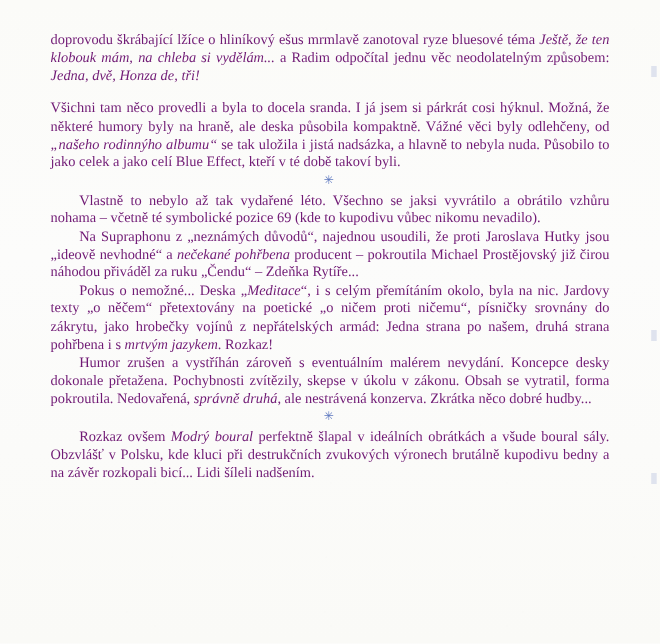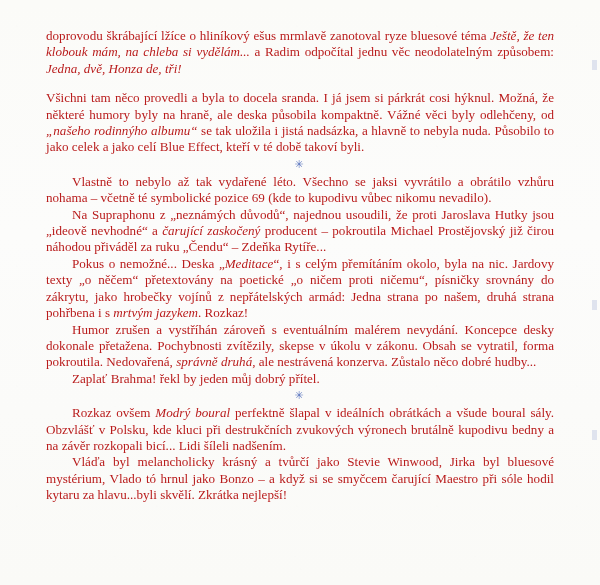--- a/index.html
+++ b/index.html
@@ -33,21 +33,21 @@
   .content {
     position: relative;
     z-index: 2;
   }
   p {
     margin: 0;
     font-size: 13.1px;
     line-height: 16.4px;
     text-align: justify;
     text-justify: inter-word;
-    color: #b91c1c;
+    color: #701a75;
     hyphens: manual;
   }
   p.indent {
     text-indent: 26px;
   }
   .block {
     margin-bottom: 0;
   }
   .gap-sm { height: 13px; }
   i, .it {
@@ -104,26 +104,24 @@
     <p class="block"><span>doprovodu škrábající lžíce o hliníkový ešus mrmlavě zanotoval ryze bluesové téma </span><span class="it">Ještě, že ten klobouk mám, na chleba si vydělám...</span><span> a Radim odpočítal jednu věc neodolatelným způsobem: </span><span class="it">Jedna, dvě, Honza de, tři!</span></p>
     <div class="gap-sm"></div>
 
     <p class="block"><span>Všichni tam něco provedli a byla to docela sranda. I já jsem si párkrát cosi hýknul. Možná, že některé humory byly na hraně, ale deska působila kompaktně. Vážné věci byly odlehčeny, od </span><span class="it">„našeho rodinnýho albumu“</span><span> se tak uložila i jistá nadsázka, a hlavně to nebyla nuda. Působilo to jako celek a jako celí Blue Effect, kteří v té době takoví byli.</span></p>
 
     <div class="sep">
       <span>✳</span>
     </div>
 
     <p class="block indent"><span>Vlastně to nebylo až tak vydařené léto. Všechno se jaksi vyvrátilo a obrátilo vzhůru nohama – včetně té symbolické pozice 69 (kde to kupodivu vůbec nikomu nevadilo).</span></p>
-    <p class="block indent"><span>Na Supraphonu z „neznámých důvodů“, najednou usoudili, že proti Jaroslava Hutky jsou „ideově nevhodné“ a </span><span class="it">čarující zaskočený</span><span> producent – pokroutila Michael Prostějovský již čirou náhodou přiváděl za ruku „Čendu“ – Zdeňka Rytíře...</span></p>
+    <p class="block indent"><span>Na Supraphonu z „neznámých důvodů“, najednou usoudili, že proti Jaroslava Hutky jsou „ideově nevhodné“ a </span><span class="it">nečekané pohřbena</span><span> producent – pokroutila Michael Prostějovský již čirou náhodou přiváděl za ruku „Čendu“ – Zdeňka Rytíře...</span></p>
     <p class="block indent"><span>Pokus o nemožné... Deska „</span><span class="it">Meditace</span><span>“, i s celým přemítáním okolo, byla na nic. Jardovy texty „o něčem“ přetextovány na poetické „o ničem proti ničemu“, písničky srovnány do zákrytu, jako hrobečky vojínů z nepřátelských armád: Jedna strana po našem, druhá strana pohřbena i s </span><span class="it">mrtvým jazykem</span><span>. Rozkaz!</span></p>
-    <p class="block indent"><span>Humor zrušen a vystříhán zároveň s eventuálním malérem nevydání. Koncepce desky dokonale přetažena. Pochybnosti zvítězily, skepse v úkolu v zákonu. Obsah se vytratil, forma pokroutila. Nedovařená, </span><span class="it">správně druhá</span><span>, ale nestrávená konzerva. Zůstalo něco dobré hudby...</span></p>
-    <p class="block indent"><span>Zaplať Brahma! řekl by jeden můj dobrý přítel.</span></p>
+    <p class="block indent"><span>Humor zrušen a vystříhán zároveň s eventuálním malérem nevydání. Koncepce desky dokonale přetažena. Pochybnosti zvítězily, skepse v úkolu v zákonu. Obsah se vytratil, forma pokroutila. Nedovařená, </span><span class="it">správně druhá</span><span>, ale nestrávená konzerva. Zkrátka něco dobré hudby...</span></p>
 
     <div class="sep">
       <span>✳</span>
     </div>
 
     <p class="block indent"><span>Rozkaz ovšem </span><span class="it">Modrý boural</span><span> perfektně šlapal v ideálních obrátkách a všude boural sály. Obzvlášť v Polsku, kde kluci při destrukčních zvukových výronech brutálně kupodivu bedny a na závěr rozkopali bicí... Lidi šíleli nadšením.</span></p>
-    <p class="block indent"><span>Vláďa byl melancholicky krásný a tvůrčí jako Stevie Winwood, Jirka byl bluesové mystérium, Vlado tó hrnul jako Bonzo – a když si se smyčcem čarující Maestro při sóle hodil kytaru za hlavu...byli skvělí. Zkrátka nejlepší!</span></p>
 
   </div>
 </div>
 
 </body></html>

